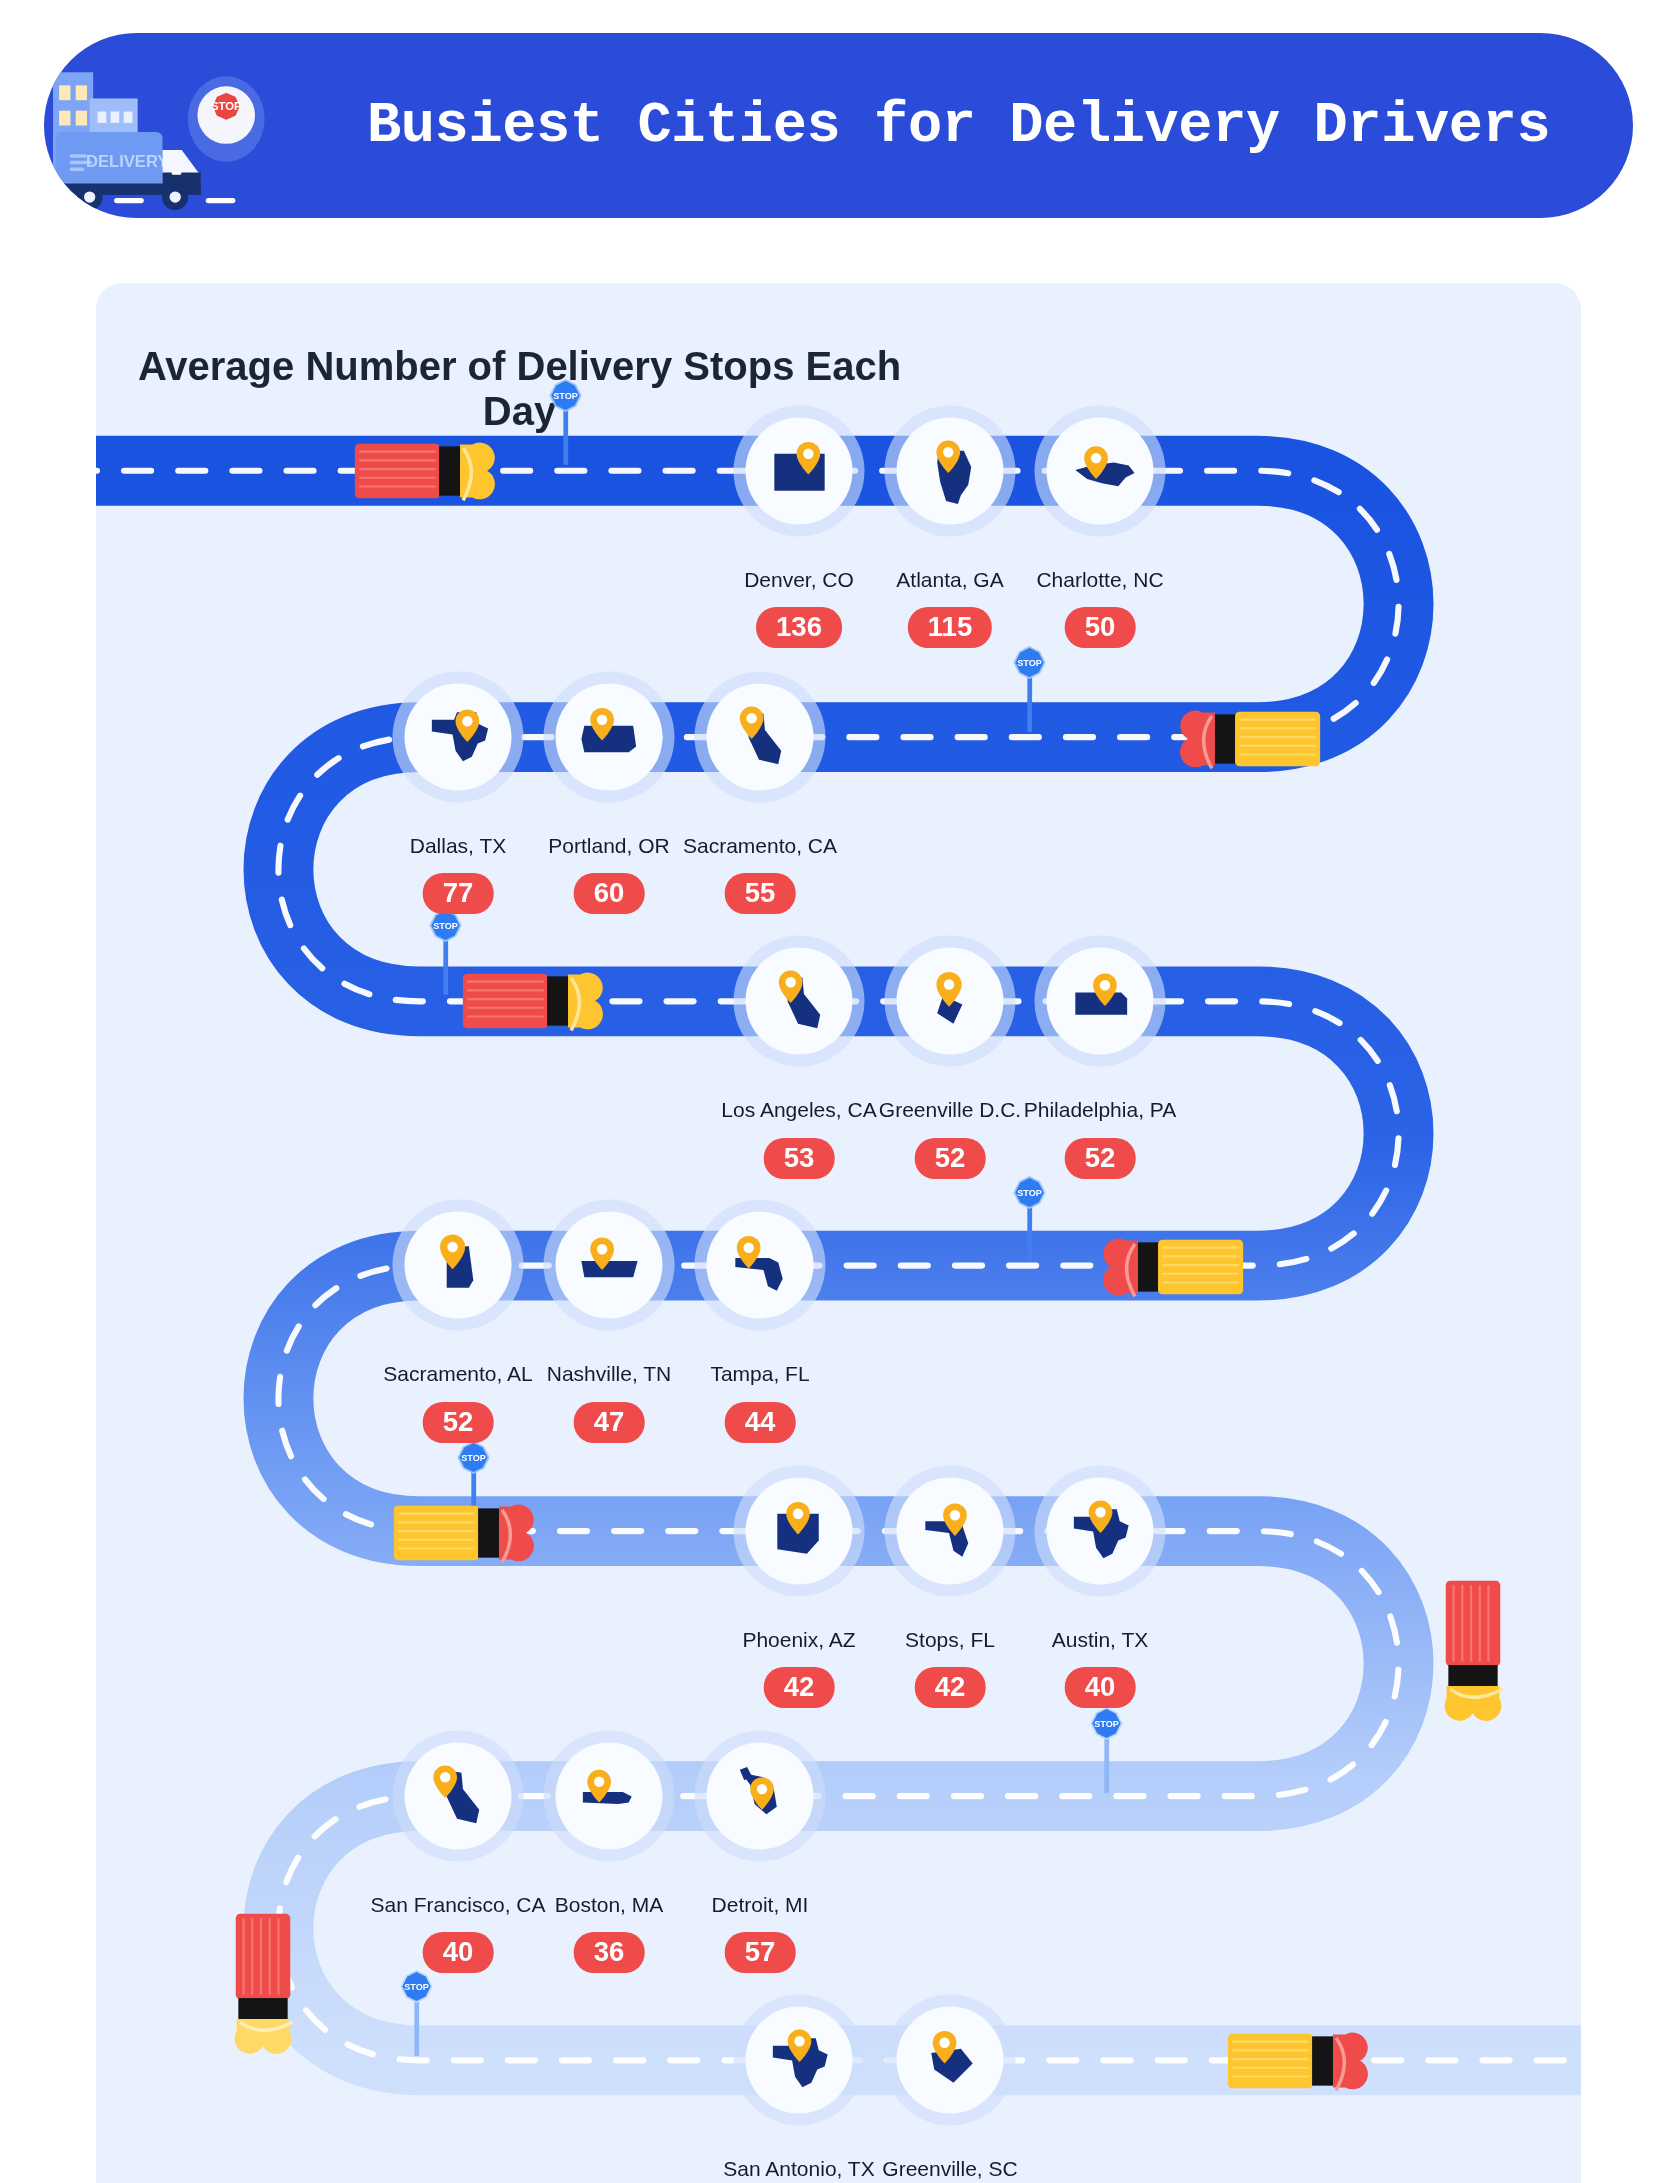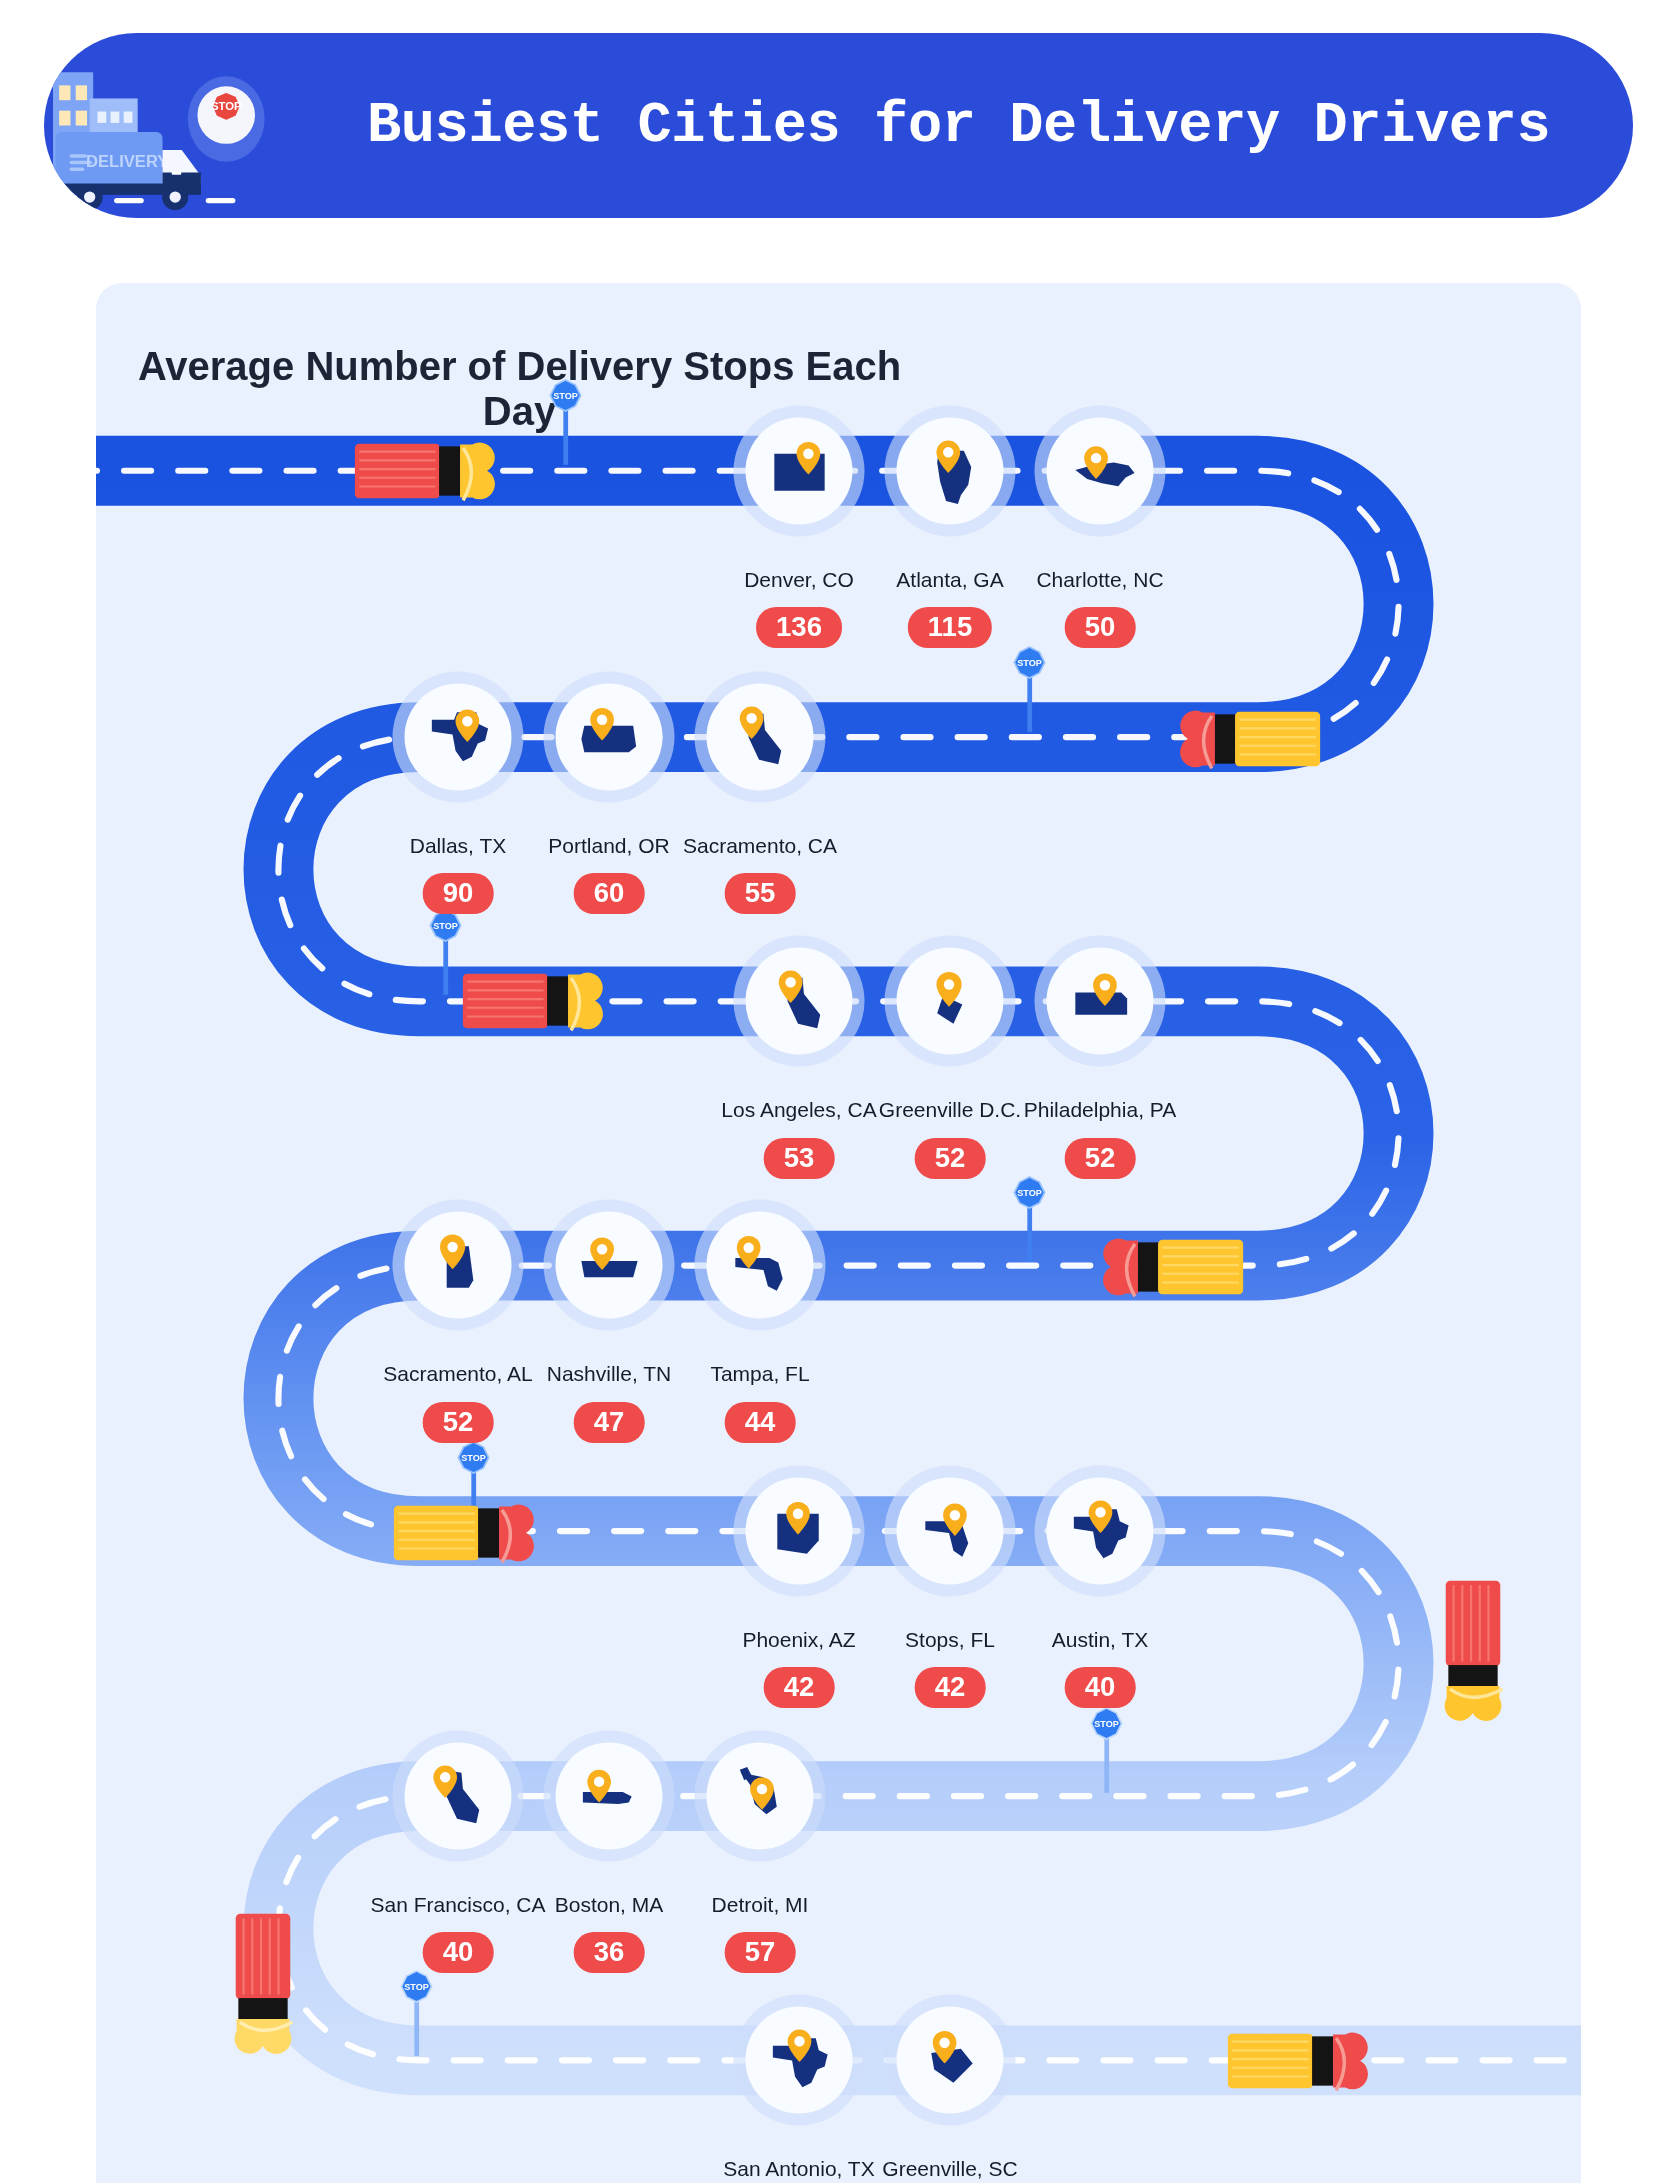--- a/index.html
+++ b/index.html
@@ -352,21 +352,21 @@
       <div class="halo"></div>
       <div class="disc">
         <svg viewBox="0 0 100 100">
           <path d="M14,26 h30 l4,-10 h26 l4,16 l12,6 l-4,16 l-10,4 l-8,18 l-12,6 l-10,-14 l-4,-22 l-28,-4 z" fill="#15307f"></path>
           <path d="M62,12 a16,16 0 0 1 16,16 c0,12 -16,28 -16,28 s-16,-16 -16,-28 a16,16 0 0 1 16,-16 z" fill="#f9ae1c"></path>
           <circle cx="62" cy="28" r="7" fill="#ffffff"></circle>
         </svg>
       </div>
     </div>
     <div class="citylabel" style="left:362px;top:551px">Dallas, TX</div>
-    <div class="pill" style="left:362px;top:590px">90</div>
+    <div class="pill" style="left:362px;top:590px">77</div>
 
     <div class="stop" style="left:513px;top:454px">
       <div class="halo"></div>
       <div class="disc">
         <svg viewBox="0 0 100 100">
           <path d="M16,34 h66 l4,28 l-10,8 h-60 l-4,-18 z" fill="#15307f"></path>
           <path d="M40,10 a16,16 0 0 1 16,16 c0,12 -16,28 -16,28 s-16,-16 -16,-28 a16,16 0 0 1 16,-16 z" fill="#f9ae1c"></path>
           <circle cx="40" cy="26" r="7" fill="#ffffff"></circle>
         </svg>
       </div>

